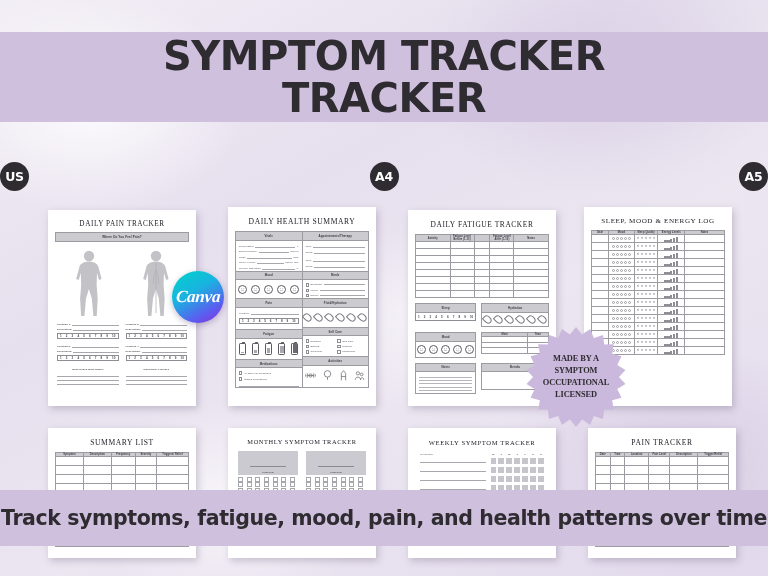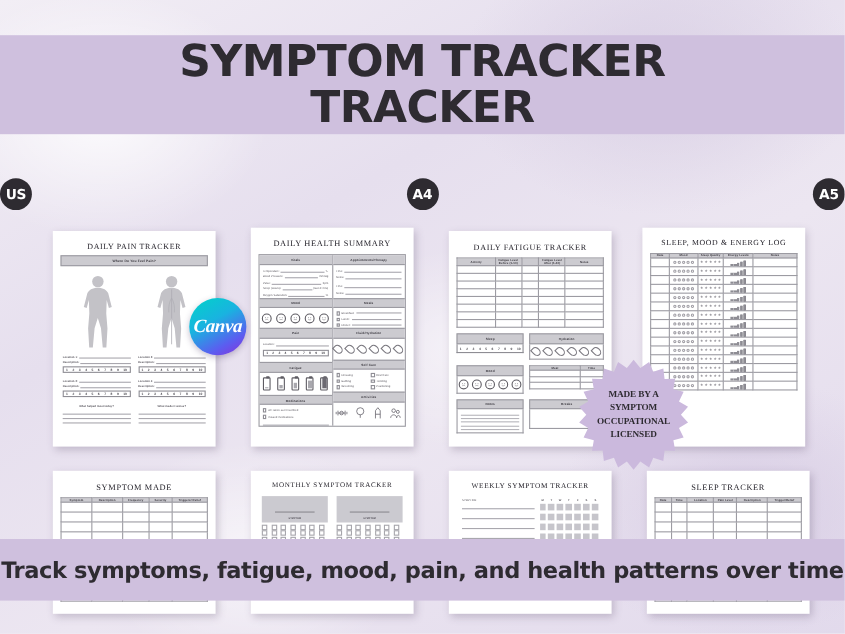--- a/index.html
+++ b/index.html
@@ -1274,21 +1274,21 @@
               </td>
               <td></td>
             </tr>
           </tbody>
       </table>
     </div>
   </div>
 
   <div class="sheet" style="left:48px; top:428px; width:148px; height:130px;">
     <div class="sheet-inner">
-      <div class="sheet-title" style="font-size:7.6px; margin:4px 0 5px;">SYMPTOM MADE</div>
+      <div class="sheet-title" style="font-size:7.6px; margin:4px 0 5px;">SUMMARY LIST</div>
       <table class="tbl">
         <tbody>
             <tr>
           <th class="hdr" style="width:21%;">Symptom</th>
           <th class="hdr" style="width:21%;">Description</th>
           <th class="hdr" style="width:18%;">Frequency</th>
           <th class="hdr" style="width:16%;">Severity</th>
           <th class="hdr" style="width:24%;">Triggers/ Relief</th>
         </tr>
         </tbody>
@@ -1565,21 +1565,21 @@
               <span class="grey-sq"></span>
               <span class="grey-sq"></span>
             </div>
           </div>
         </div>
     </div>
   </div>
 
   <div class="sheet" style="left:588px; top:428px; width:148px; height:130px;">
     <div class="sheet-inner">
-      <div class="sheet-title" style="font-size:7.6px; margin:4px 0 5px;">SLEEP TRACKER</div>
+      <div class="sheet-title" style="font-size:7.6px; margin:4px 0 5px;">PAIN TRACKER</div>
       <table class="tbl">
         <tbody>
             <tr>
           <th class="hdr" style="width:11%;">Date</th>
           <th class="hdr" style="width:11%;">Time</th>
           <th class="hdr" style="width:18%;">Location</th>
           <th class="hdr" style="width:16%;">Pain Level</th>
           <th class="hdr" style="width:21%;">Description</th>
           <th class="hdr" style="width:23%;">Trigger/Relief</th>
         </tr>

